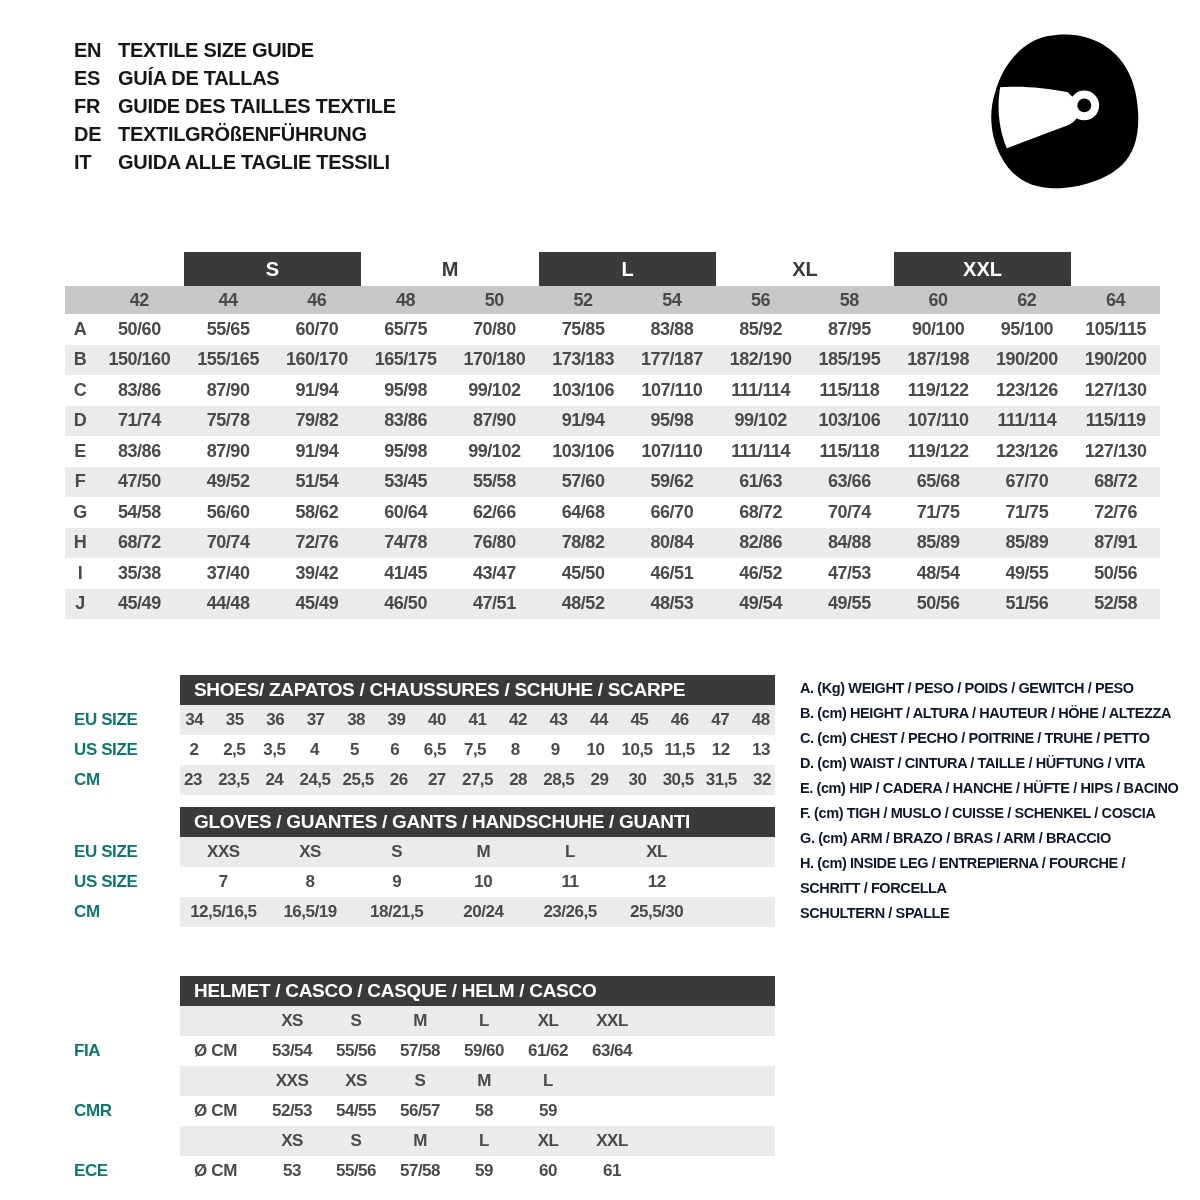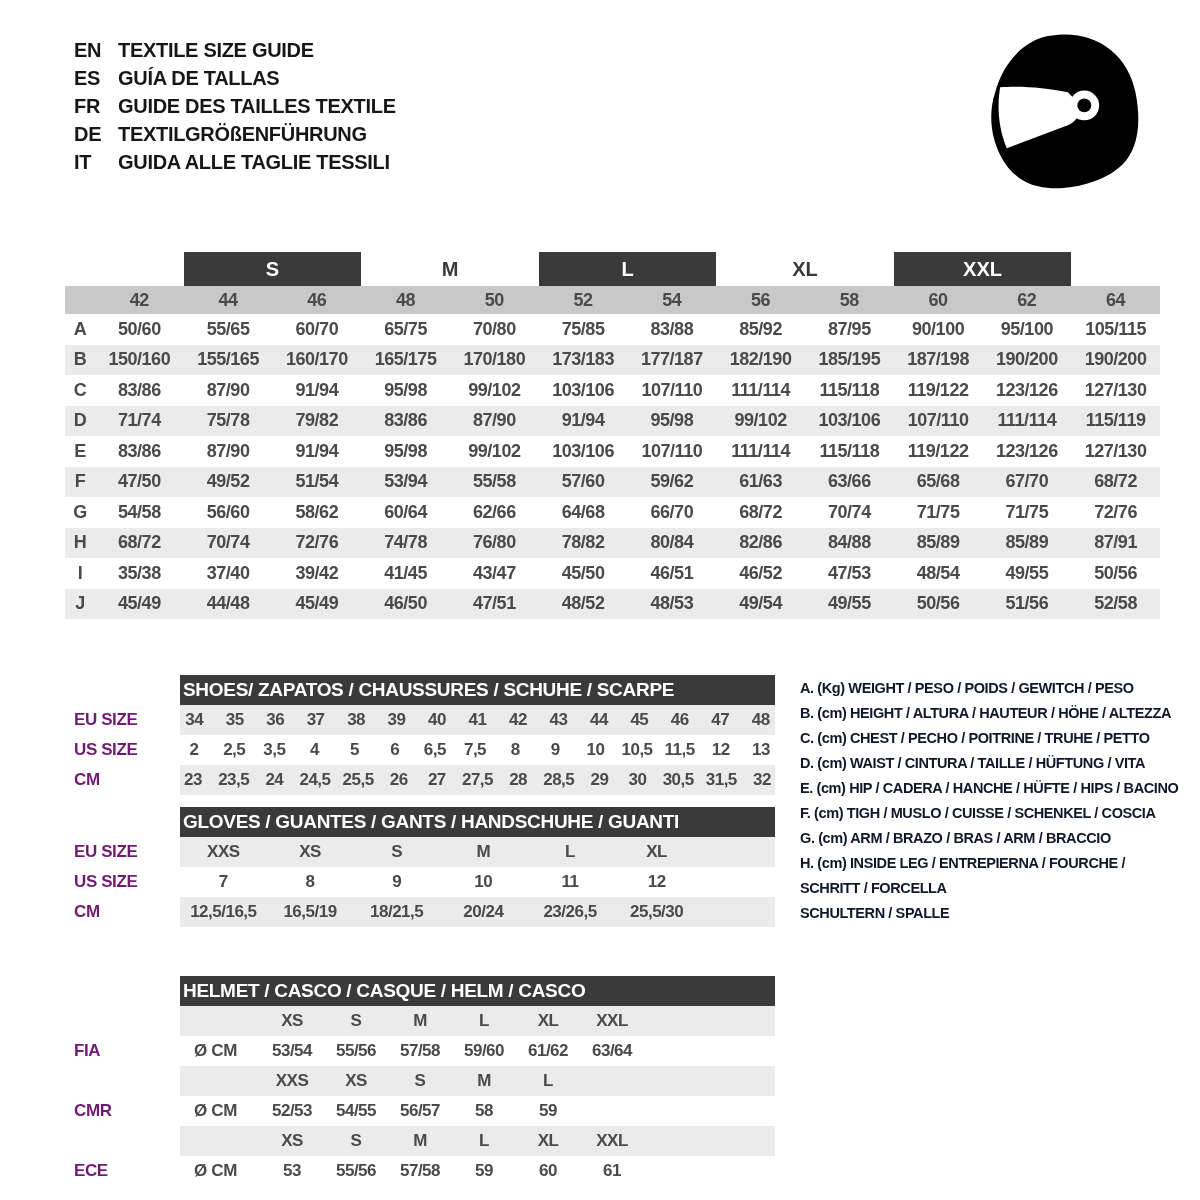--- a/index.html
+++ b/index.html
@@ -23,23 +23,23 @@
   .gS{grid-column:3 / span 2;} .gM{grid-column:5 / span 2;} .gL{grid-column:7 / span 2;}
   .gXL{grid-column:9 / span 2;} .gXXL{grid-column:11 / span 2;}
   .band{height:28px;background:#c8c8c8;align-items:center;}
   .c{text-align:center;font-size:18px;letter-spacing:-0.5px;}
   .trow{height:30.5px;align-items:center;}
   .stripe{background:#ebebeb;}
 
   
   .sec{position:absolute;left:180px;width:595px;}
   .bar{height:30px;background:#3a3a3a;color:#fff;display:flex;align-items:center;
-       padding-left:3px;font-size:19px;letter-spacing:-0.3px;box-sizing:border-box;}
+       padding-left:14px;font-size:19px;letter-spacing:-0.3px;box-sizing:border-box;}
   .srow{position:relative;height:30px;display:flex;align-items:center;}
-  .outlab{position:absolute;left:-106px;width:102px;font-size:17px;color:#701a75;letter-spacing:-0.4px;text-align:left;}
+  .outlab{position:absolute;left:-106px;width:102px;font-size:17px;color:#0f766e;letter-spacing:-0.4px;text-align:left;}
   .grid15{display:grid;grid-template-columns:repeat(15,1fr);width:100%;gap:12px;}
   .grid6{display:grid;grid-template-columns:repeat(6,1fr);width:520px;}
   .hgrid{display:grid;grid-template-columns:80px repeat(6,64px);width:464px;}
   .v{text-align:center;font-size:17px;letter-spacing:-0.5px;}
   .pfx{text-align:left;padding-left:14px;font-size:17px;letter-spacing:-0.3px;box-sizing:border-box;}
 
   
   .legend{position:absolute;left:800px;top:676px;width:385px;}
   .lline{height:25px;line-height:25px;font-size:14.5px;color:#0f172a;letter-spacing:-0.4px;white-space:nowrap;}
 </style>
@@ -175,21 +175,21 @@
           <div class="c">115/118</div>
           <div class="c">119/122</div>
           <div class="c">123/126</div>
           <div class="c">127/130</div>
         </div>
         <div class="grid13 trow stripe">
           <div class="c">F</div>
           <div class="c">47/50</div>
           <div class="c">49/52</div>
           <div class="c">51/54</div>
-          <div class="c">53/94</div>
+          <div class="c">53/45</div>
           <div class="c">55/58</div>
           <div class="c">57/60</div>
           <div class="c">59/62</div>
           <div class="c">61/63</div>
           <div class="c">63/66</div>
           <div class="c">65/68</div>
           <div class="c">67/70</div>
           <div class="c">68/72</div>
         </div>
         <div class="grid13 trow">

